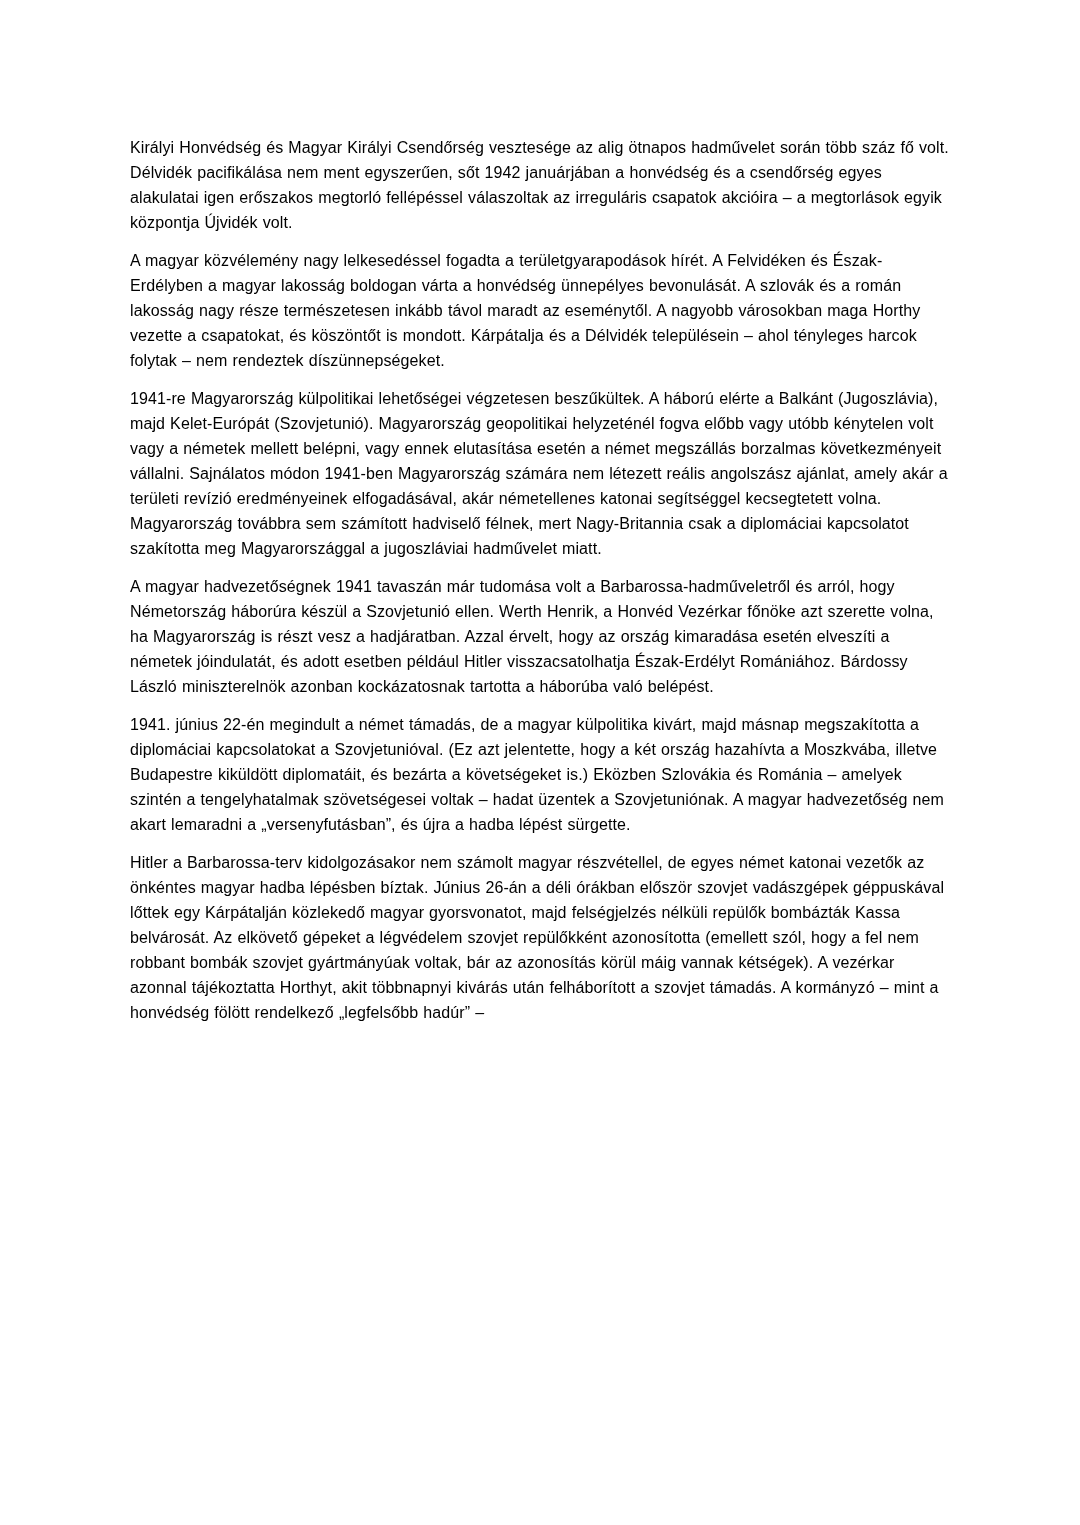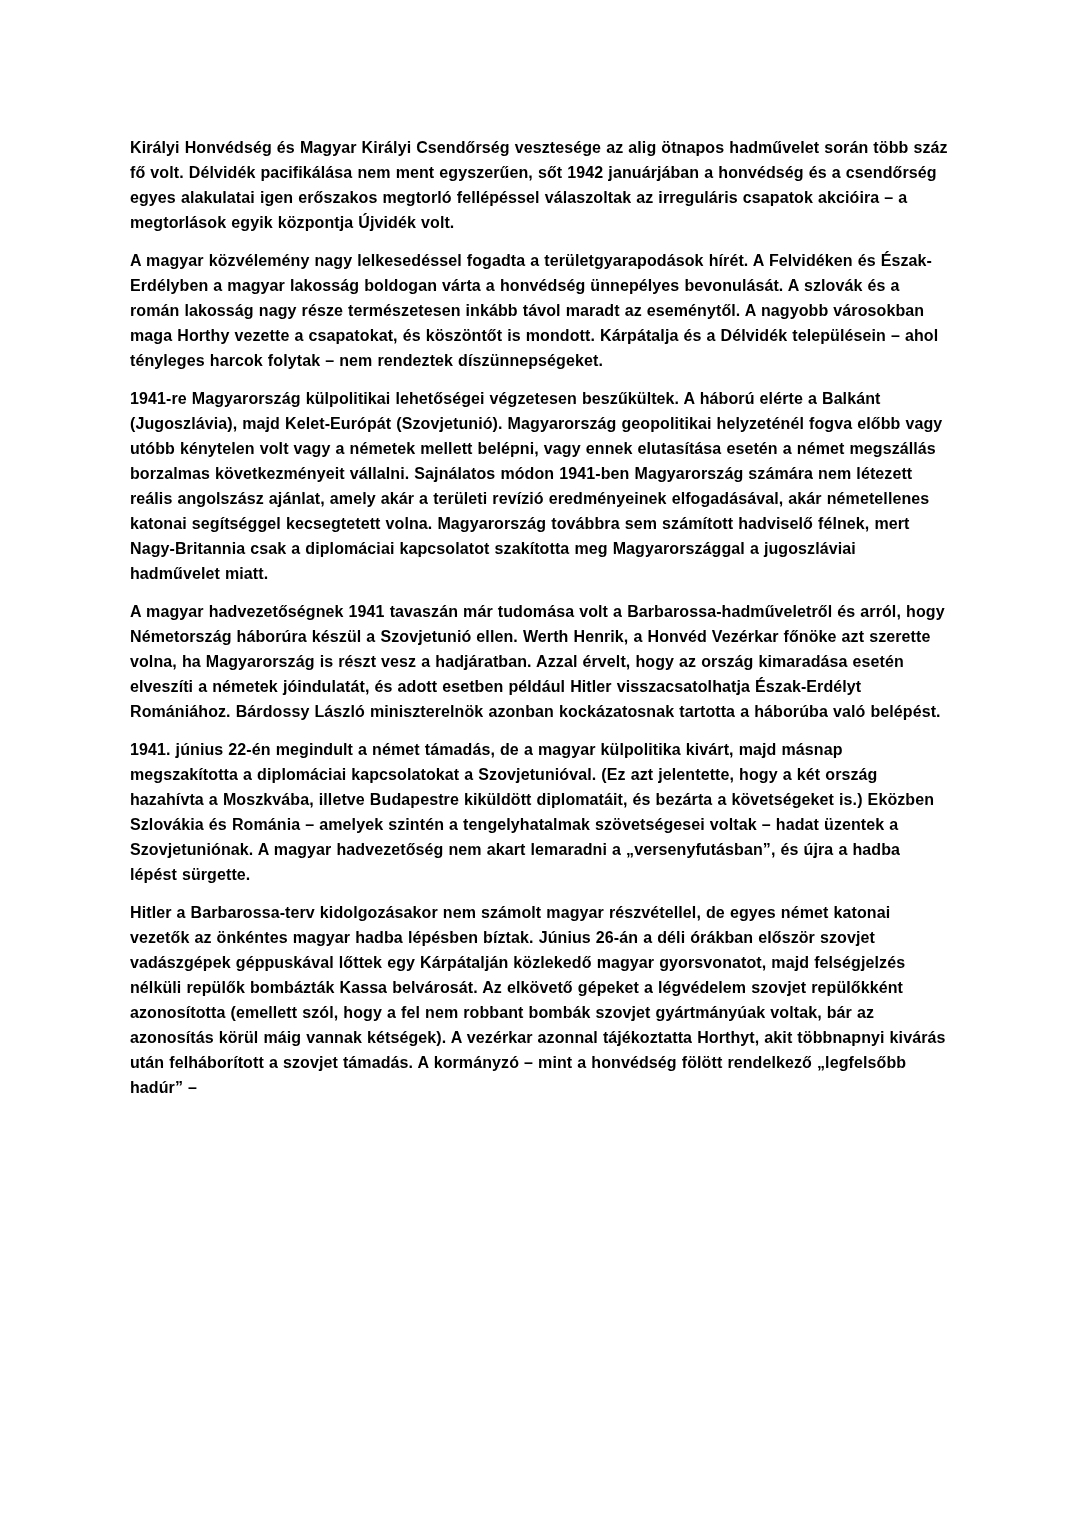--- a/index.html
+++ b/index.html
@@ -12,21 +12,20 @@
     min-height: 1525px;
     font-family: "Liberation Sans", "DejaVu Sans", sans-serif;
     color: #000000;
   }
   .page {
     width: 1080px;
     min-height: 1525px;
     background: #ffffff;
     box-sizing: border-box;
     padding: 135px 130px 60px 130px;
-    font-weight: bold;
   }
   .content {
     width: 820px;
   }
   .para {
     margin: 0 0 13px 0;
     font-size: 16px;
     line-height: 25px;
     text-align: left;
     letter-spacing: 0.1px;

